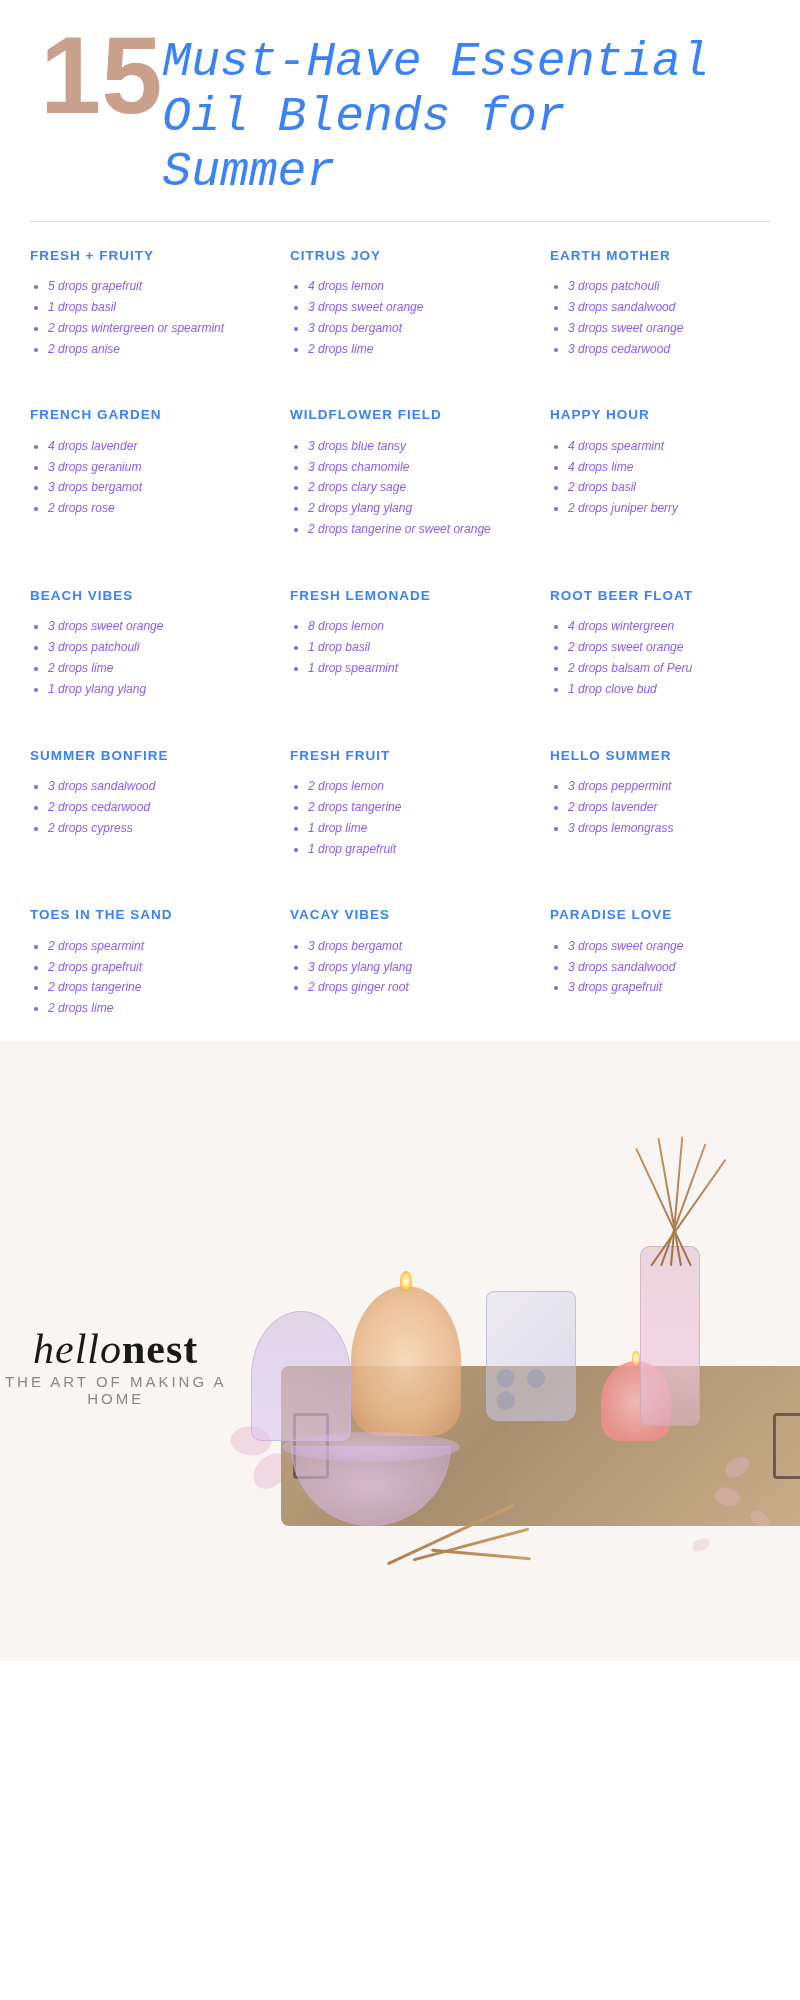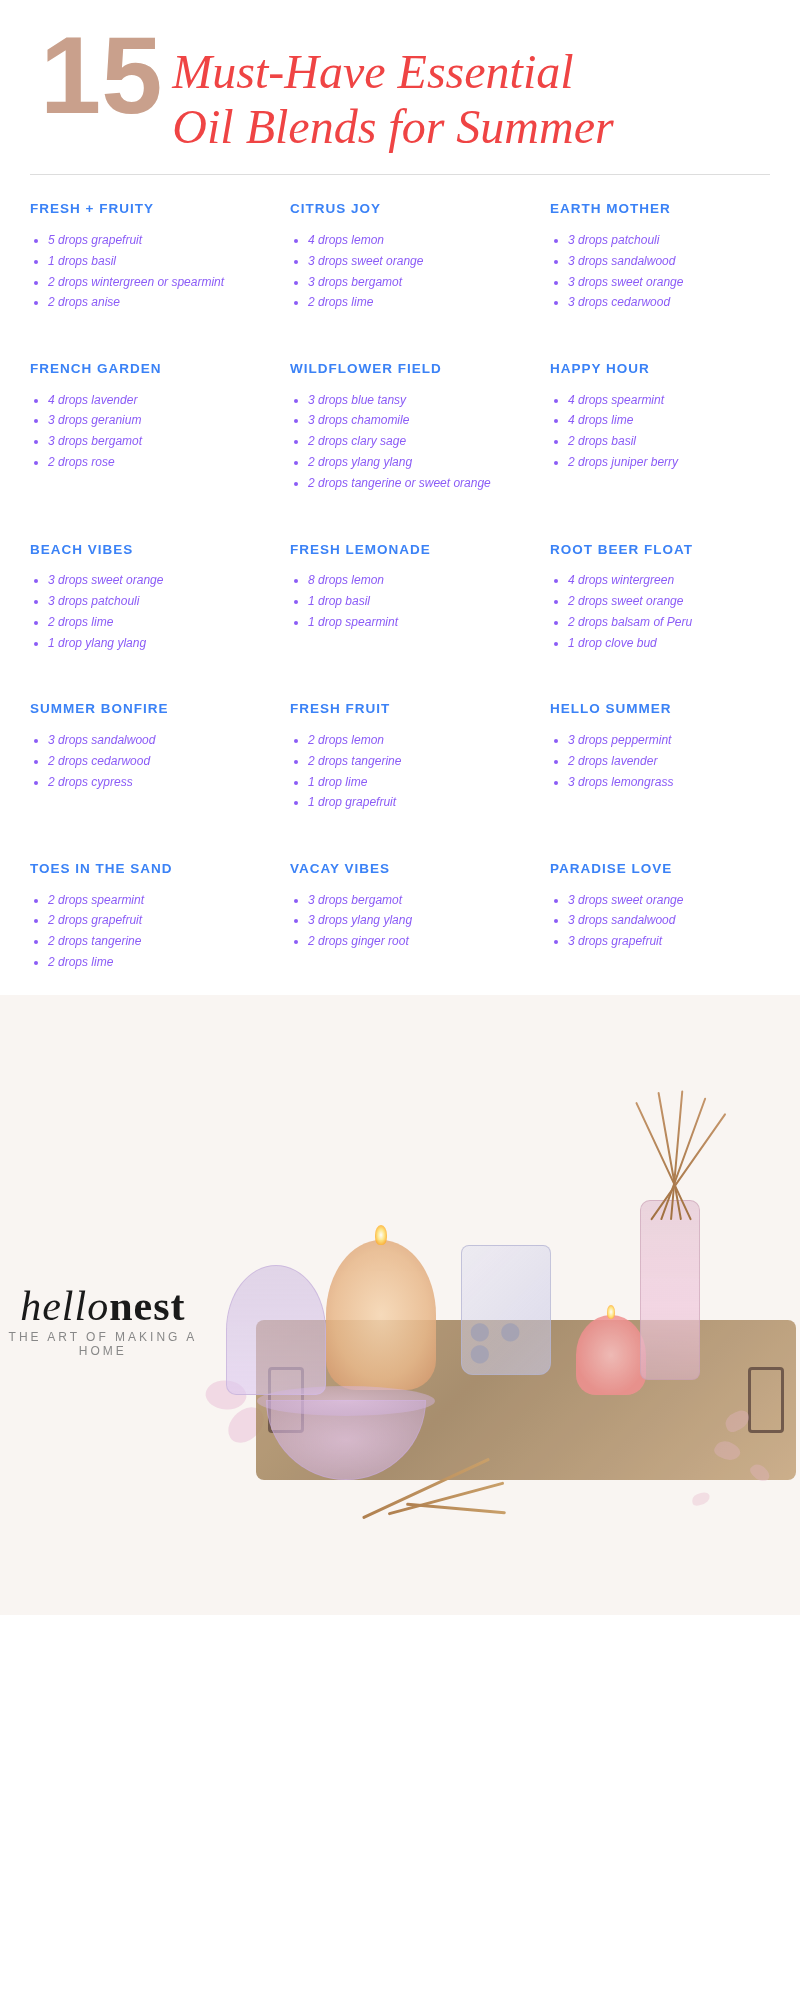--- a/index.html
+++ b/index.html
@@ -8,37 +8,36 @@
       background: #fff;
       font-family: 'Georgia', serif;
       color: #333;
     }
 
     
     .header {
       padding: 30px 40px 20px 40px;
       display: flex;
       align-items: flex-start;
-      gap: 10px;
     }
     .header-number {
       font-size: 110px;
       font-weight: 900;
       color: #c9a08c;
       line-height: 1;
       font-family: 'Arial Black', sans-serif;
       margin-top: -10px;
     }
     .header-text {
       font-size: 48px;
-      font-family: Liberation Serif, serif;
+      font-family: Liberation Mono, monospace;
       line-height: 1.15;
       font-style: italic;
-      color: #ef4444;
-      margin-top: 14px;
+      color: #3b82f6;
+      margin-top: 5px;
     }
 
     
     .divider {
       border: none;
       border-top: 1px solid #ddd;
       margin: 0 30px;
     }
 
     
@@ -102,21 +101,21 @@
       letter-spacing: 1px;
       color: #1a1a1a;
     }
     .brand-logo-text span.hello {
       font-style: italic;
     }
     .brand-logo-text span.nest {
       font-weight: 700;
     }
     .brand-tagline {
-      font-size: 12px;
+      font-size: 15px;
       letter-spacing: 3px;
       text-transform: uppercase;
       color: #888;
       margin-top: 0;
       font-family: 'Arial', sans-serif;
     }
 
     
     .spa-illustration {
       width: 700px;

